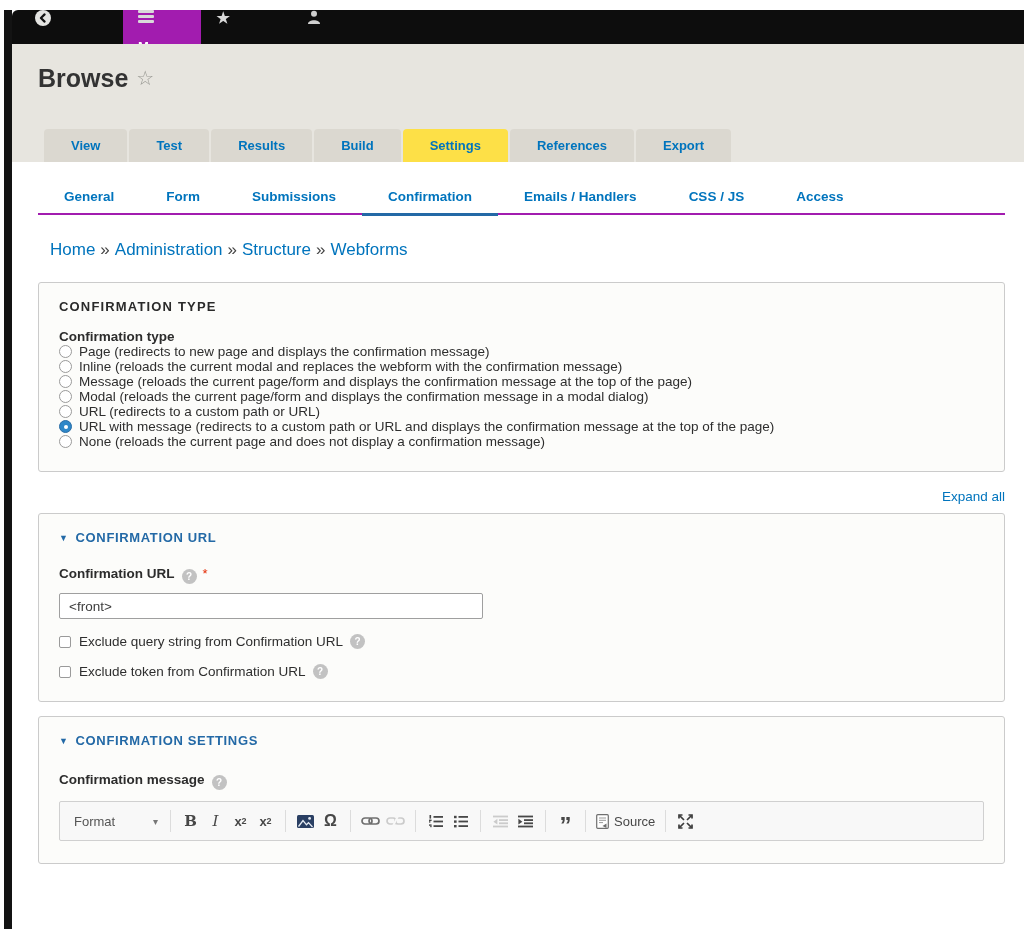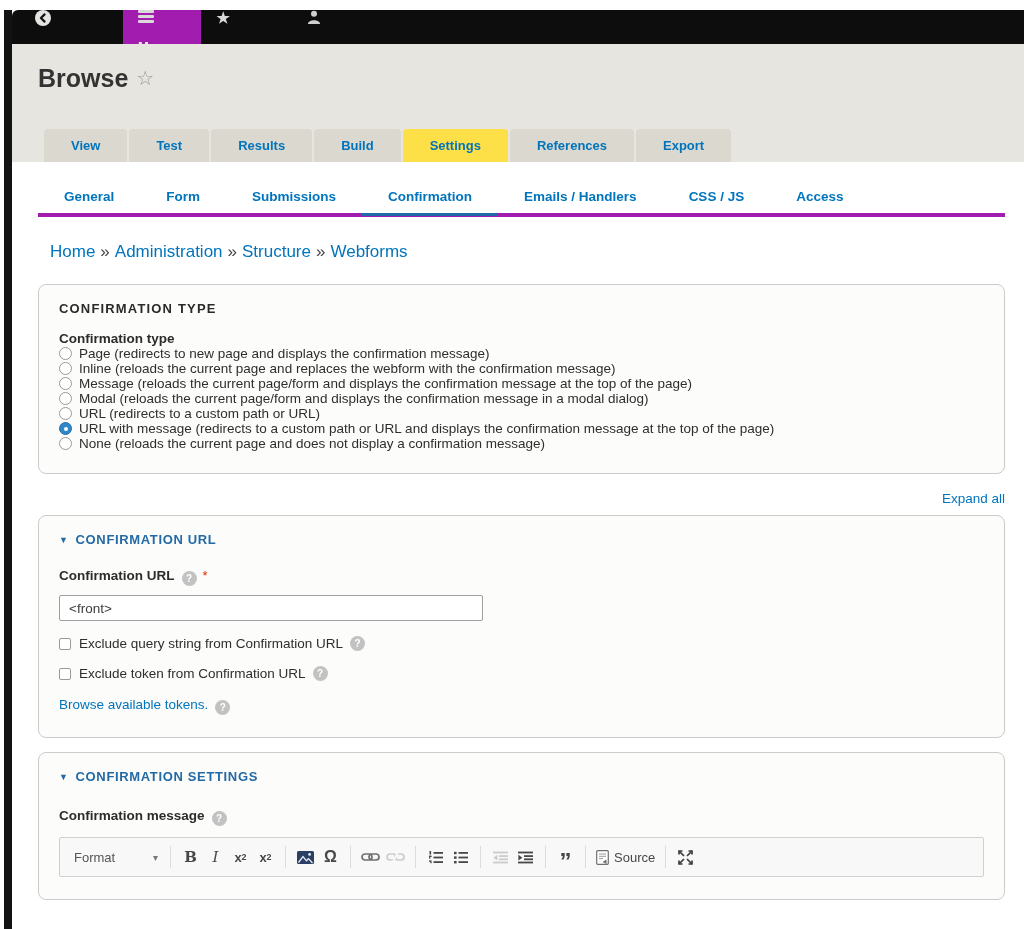--- a/index.html
+++ b/index.html
@@ -25,30 +25,30 @@
   h1.page-title { font-size:25px; font-weight:bold; color:#333; display:inline-block; }
   .fav-star { font-size:20px; color:#9b9b95; margin-left:8px; vertical-align:2px; font-weight:normal; }
   .primary-tabs { position:absolute; bottom:0; left:32px; display:flex; }
   .ptab { background:#dbd8d0; color:#0074bd; font-weight:bold; font-size:13px;
     padding:9px 27px; border-radius:4px 4px 0 0; margin-right:2px; cursor:pointer; }
   .ptab.active { background:#fde047; }
 
   
   .content { background:#fff; }
   .secondary-tabs { display:flex; margin:0 19px 0 26px; padding-top:21px;
-    border-bottom:4px solid #a21caf; }
+    border-bottom:2px solid #a21caf; }
   .stab { color:#0074bd; font-size:13.5px; font-weight:bold; padding:6px 26px 9px;
     cursor:pointer; position:relative; }
   .stab.active { box-shadow:0 3px 0 0 #2369a6; }
 
   .breadcrumb { margin:25px 19px 0 38px; font-size:17px; }
   .breadcrumb a { color:#0074bd; text-decoration:none; cursor:pointer; }
   .breadcrumb .sep { color:#444; margin:0 5px; }
 
-  .panel { margin:0 19px 0 26px; border:1px solid #cbcbcb; border-radius:8px;
+  .panel { margin:0 19px 0 26px; border:1px solid #cbcbcb; border-radius:3px;
     background:#fcfcfa; padding:16px 20px 22px; }
   .panel.first { margin-top:22px; }
   .legend { font-size:13px; font-weight:bold; letter-spacing:.09em; color:#2a2a2a; }
   .field-label { font-weight:bold; font-size:13.5px; color:#2c2c2c; }
 
   .radio-row { display:flex; align-items:center; cursor:pointer; }
   .radio-dot { width:13px; height:13px; border-radius:50%; border:1px solid #9a9a9a;
     background:#fff; margin-right:7px; flex:0 0 auto; position:relative; }
   .radio-dot.checked { border-color:#2a6da6; background:#2e87c8; }
   .radio-dot.checked::after { content:""; position:absolute; left:4px; top:4px;
@@ -162,21 +162,21 @@
 
     <div class="panel first">
       <div class="legend">CONFIRMATION TYPE</div>
       <div class="field-label" style="margin-top:15px;">Confirmation type</div>
       <label class="radio-row">
         <span class="radio-dot"></span>
         <span>Page (redirects to new page and displays the confirmation message)</span>
       </label>
       <label class="radio-row">
         <span class="radio-dot"></span>
-        <span>Inline (reloads the current page and replaces the webform with the confirmation message)</span>
+        <span>Inline (reloads the current modal and replaces the webform with the confirmation message)</span>
       </label>
       <label class="radio-row">
         <span class="radio-dot"></span>
         <span>Message (reloads the current page/form and displays the confirmation message at the top of the page)</span>
       </label>
       <label class="radio-row">
         <span class="radio-dot"></span>
         <span>Modal (reloads the current page/form and displays the confirmation message in a modal dialog)</span>
       </label>
       <label class="radio-row">
@@ -206,23 +206,20 @@
       <label class="check-row">
         <span class="checkbox"></span>
         <span>Exclude query string from Confirmation URL</span>
         <span class="help"></span>
       </label>
       <label class="check-row">
         <span class="checkbox"></span>
         <span>Exclude token from Confirmation URL</span>
         <span class="help"></span>
       </label>
-      <div>
-        <a class="tokens-link">Browse available tokens.</a><span class="help"></span>
-      </div>
     </div>
 
     <div class="panel" style="margin-top:14px;">
       <div class="summary"><span class="caret">▼</span><span>CONFIRMATION SETTINGS</span></div>
       <div style="margin-top:24px;">
         <span class="field-label">Confirmation message</span><span class="help"></span>
       </div>
 
       <div class="editor-toolbar">
         <div class="tb-format">

